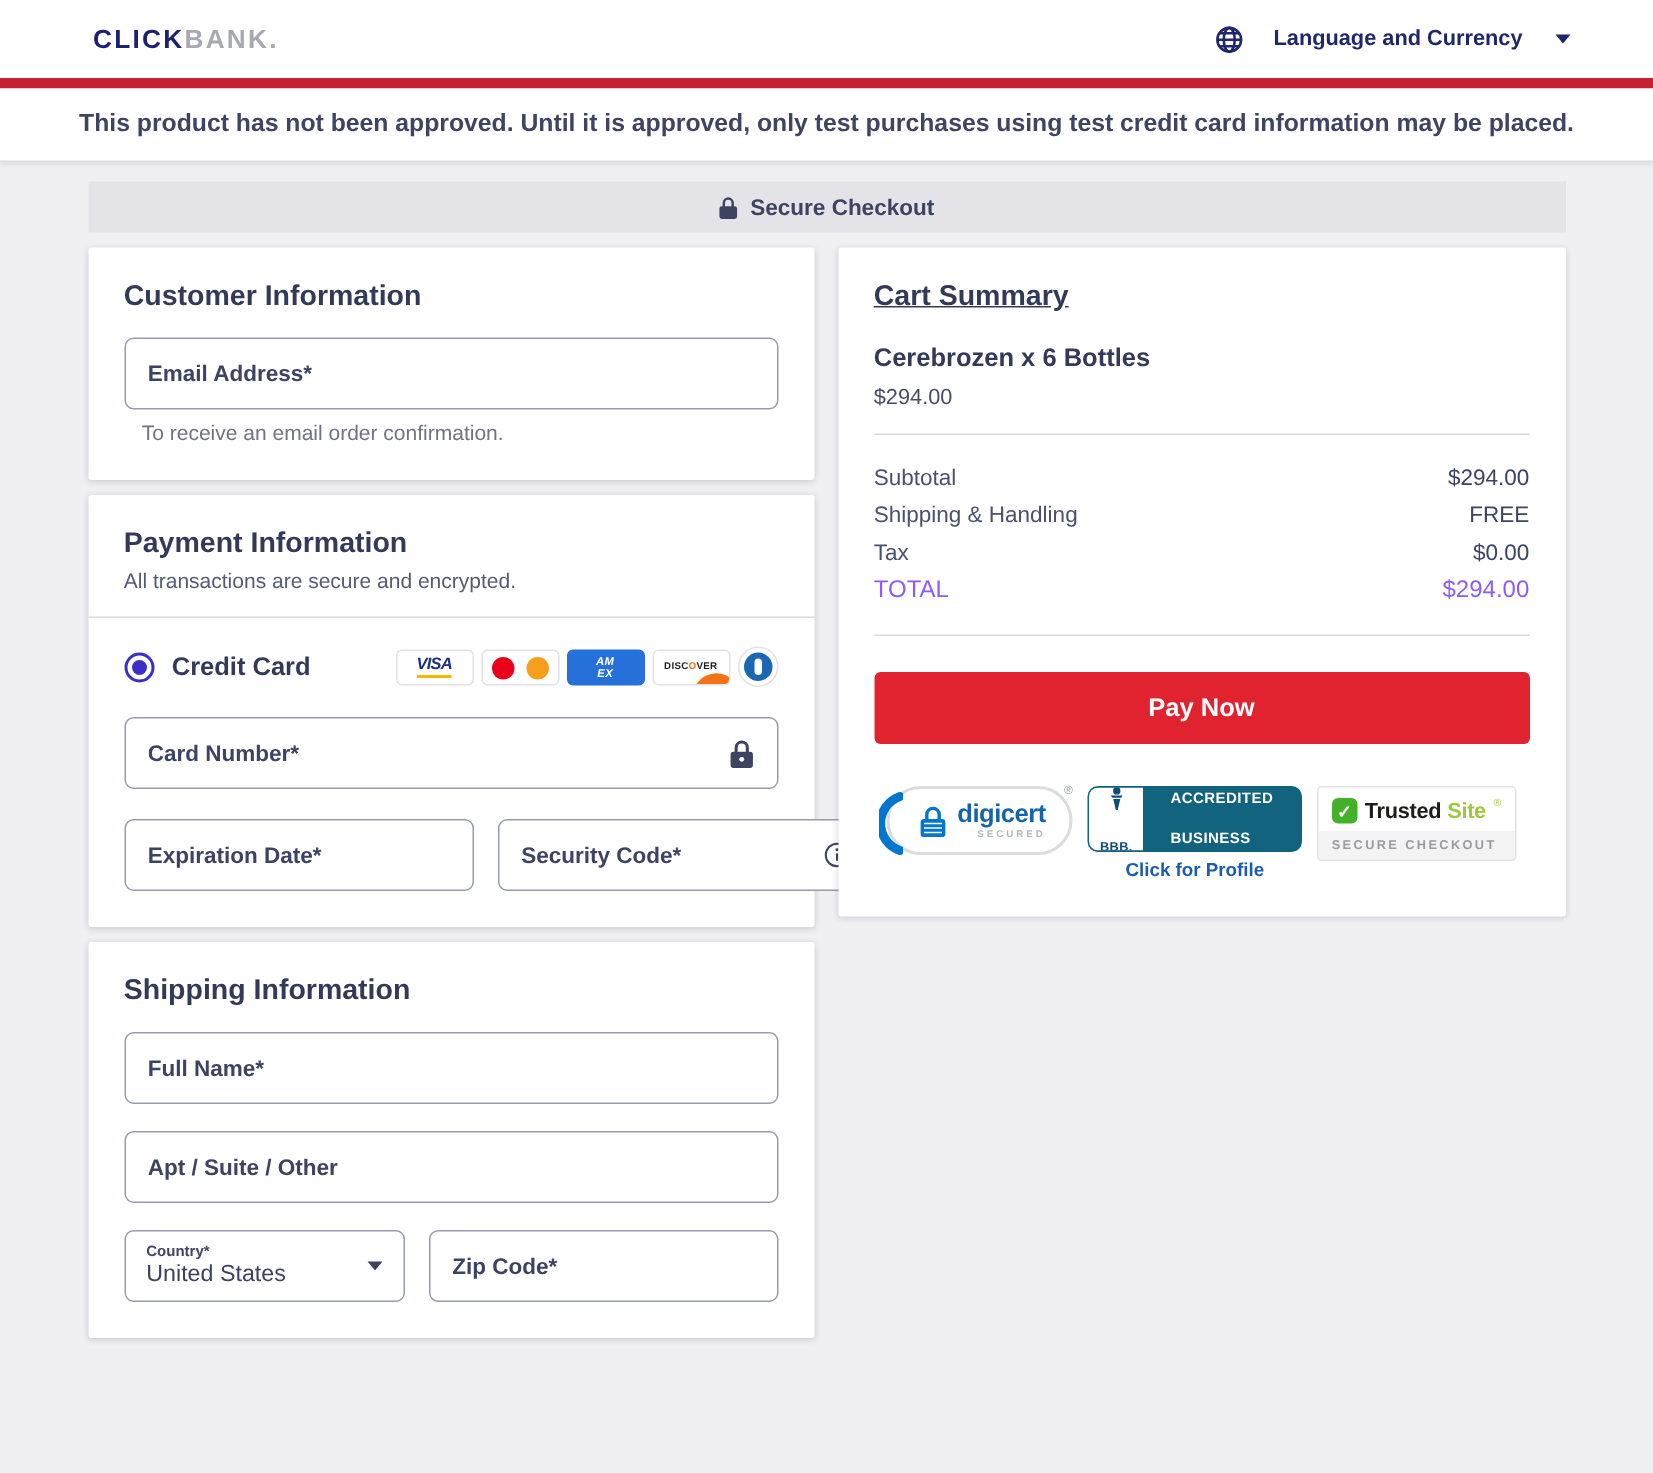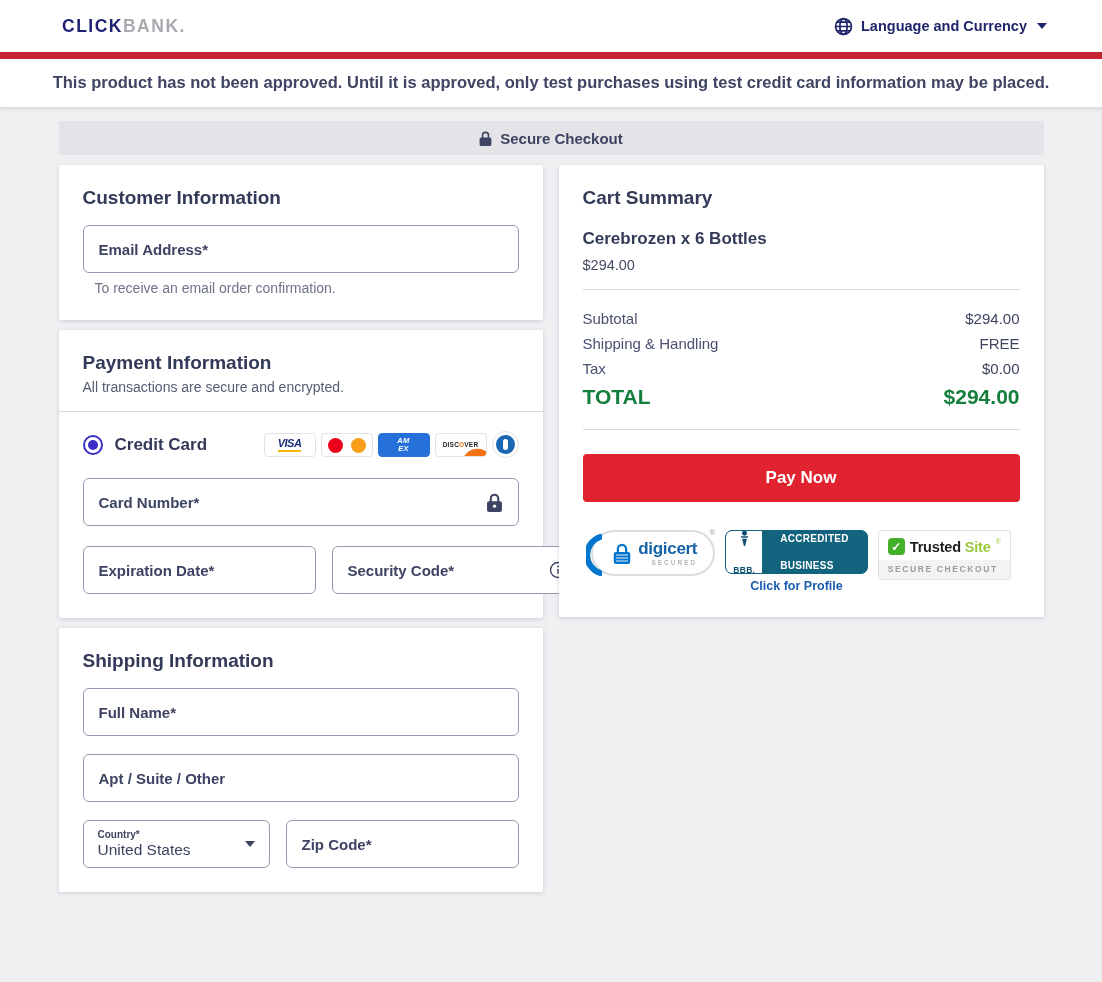--- a/index.html
+++ b/index.html
@@ -12,21 +12,21 @@
   
   .top-header {
     background:#fff; height:52px;
     display:flex; align-items:center; justify-content:space-between;
     padding:0 55px 0 62px;
   }
   .logo { font-size:17.5px; font-weight:800; letter-spacing:1.5px; cursor:pointer; }
   .logo-click { color:#1e2171; }
   .logo-bank  { color:#a8aab0; }
   .lang-select {
-    display:flex; align-items:center; gap:8px; cursor:pointer;
+    display:flex; align-items:center; gap:20px; cursor:pointer;
     color:#20266b; font-size:14.5px; font-weight:700;
   }
   .caret-down {
     width:0; height:0; margin-left:2px;
     border-left:5px solid transparent; border-right:5px solid transparent;
     border-top:6px solid #20266b;
   }
   .red-bar { height:7px; background:#c52231; }
   
   .notice {
@@ -117,21 +117,21 @@
   .select-texts { display:flex; flex-direction:column; gap:1px; flex:1; }
   .select-mini-label { font-size:10px; font-weight:700; color:#3f4663; }
   .select-value { font-size:15.5px; color:#3c435f; }
   
   .product-name { font-size:17px; font-weight:700; color:#333a58; margin-bottom:8px; }
   .product-price { font-size:14.5px; color:#454c63; }
   hr.rule { border:none; border-top:1px solid #d8d9de; margin:16px 0; }
   .sum-row { display:flex; justify-content:space-between; padding:4px 0; font-size:15px;align-items:flex-end; }
   .sum-label { color:#495070; }
   .sum-value { color:#3d4462; }
-  .sum-row.total .sum-label, .sum-row.total .sum-value { font-weight:700; color:#15803d; font-size:21px; }
+  .sum-row.total .sum-label, .sum-row.total .sum-value { font-weight:400; color:#8b5cf6; font-size:16px; }
   .pay-now {
     width:100%; height:48px; margin-top:24px; border:none; cursor:pointer;
     background:#e12330; color:#fff; border-radius:4px;
     font-family:"Liberation Sans", sans-serif; font-size:17px; font-weight:700;
   }
   
   .badges { margin-top:28px; display:flex; justify-content:center; align-items:flex-start; gap:10px; }
   .badge-digicert {
     position:relative; display:flex; align-items:center; gap:7px;
     border:2px solid #dcdcdc; border-radius:24px; background:#fff;
@@ -301,21 +301,21 @@
           </div>
           <div class="field">
             <input type="text" placeholder="Zip Code*" style="">
           </div>
         </div>
       </section>
     </div>
 
     <div class="col-right">
       <section class="card card-pad">
-        <h2 class="card-title" style="margin-bottom:20px;">Cart Summary</h2>
+        <h2 class="card-title" style="margin-bottom:20px;text-decoration:underline;">Cart Summary</h2>
         <div class="product-name">Cerebrozen x 6 Bottles</div>
         <div class="product-price">$294.00</div>
         <hr class="rule">
         <div class="sum-row">
           <span class="sum-label">Subtotal</span>
           <span class="sum-value">$294.00</span>
         </div>
         <div class="sum-row">
           <span class="sum-label">Shipping &amp; Handling</span>
           <span class="sum-value">FREE</span>

